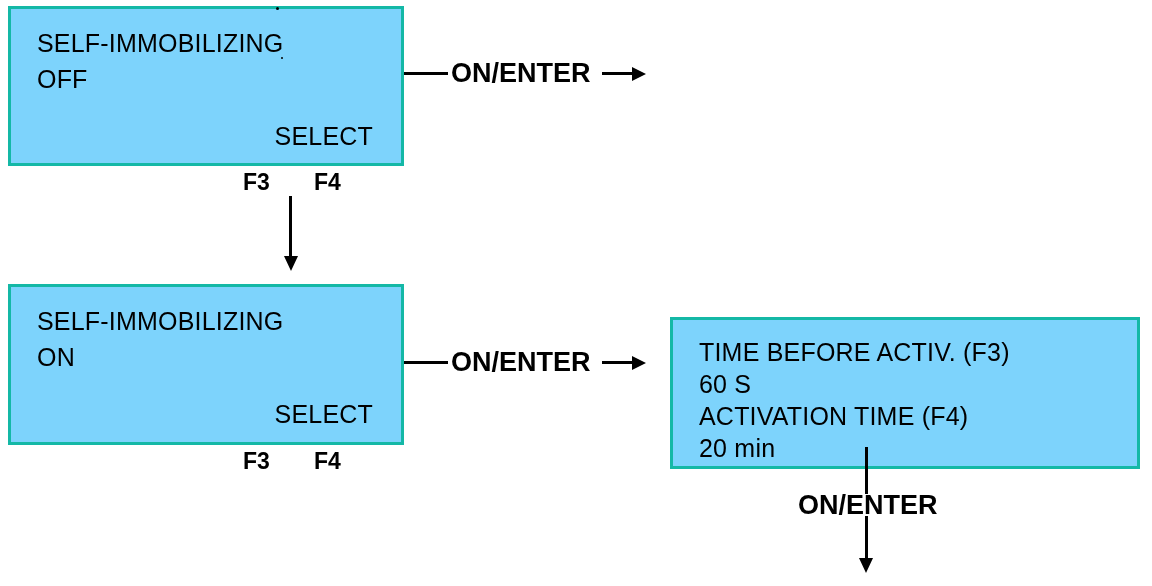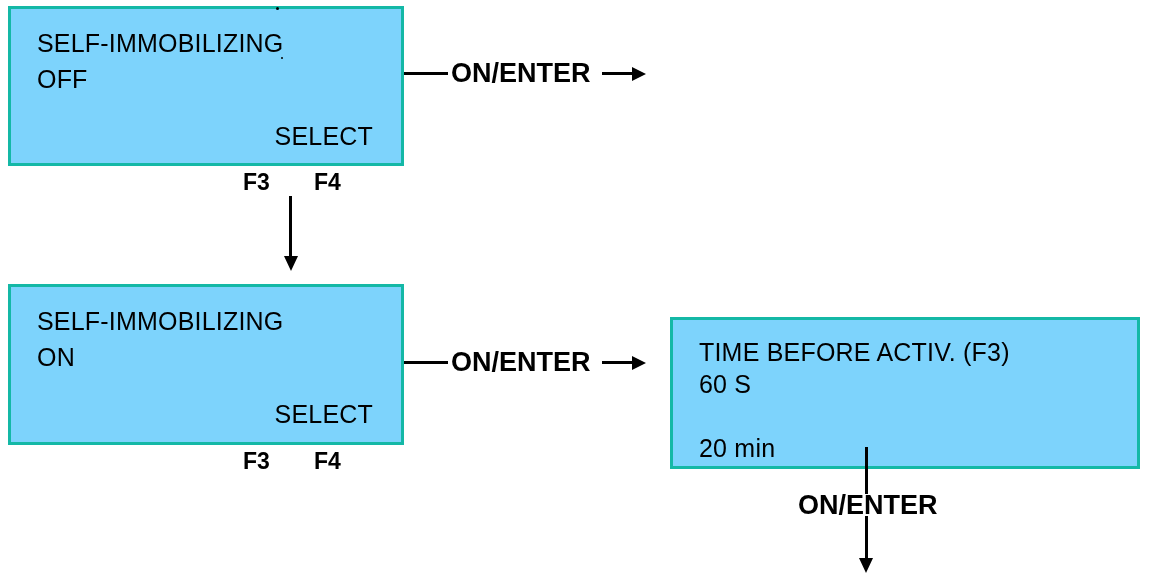--- a/index.html
+++ b/index.html
@@ -115,20 +115,21 @@
   <div class="fkey" style="left:314px; top:451px;">F4</div>
 
   <div class="hline" style="left:404px; top:361px; width:44px;"></div>
   <div class="edge-label" style="left:448px; top:351px;">ON/ENTER</div>
   <div class="hline" style="left:602px; top:361px; width:32px;"></div>
   <div class="arrow-right" style="left:632px; top:356px;"></div>
 
   <div class="screen-box" style="left:670px; top:280px; width:470px; height:152px;margin-top:37px;">
     <div class="screen-line" style="left:26px; top:20px;">TIME BEFORE ACTIV. (F3)</div>
     <div class="screen-line" style="left:26px; top:52px;">60 S</div>
+    <div class="screen-line" style="left:26px; top:84px;">ACTIVATION TIME (F4)</div>
     <div class="screen-line" style="left:26px; top:116px;">20 min</div>
   </div>
 
   <div class="vline" style="left:865px; top:447px; height:114px;"></div>
   <div class="edge-label" style="left:795px; top:494px;">ON/ENTER</div>
   <div class="arrow-down" style="left:859px; top:558px;"></div>
 
   <div class="speck" style="left:276px; top:7px; width:3px; height:3px;"></div>
   <div class="speck" style="left:281px; top:57px; width:2px; height:2px;"></div>
 

